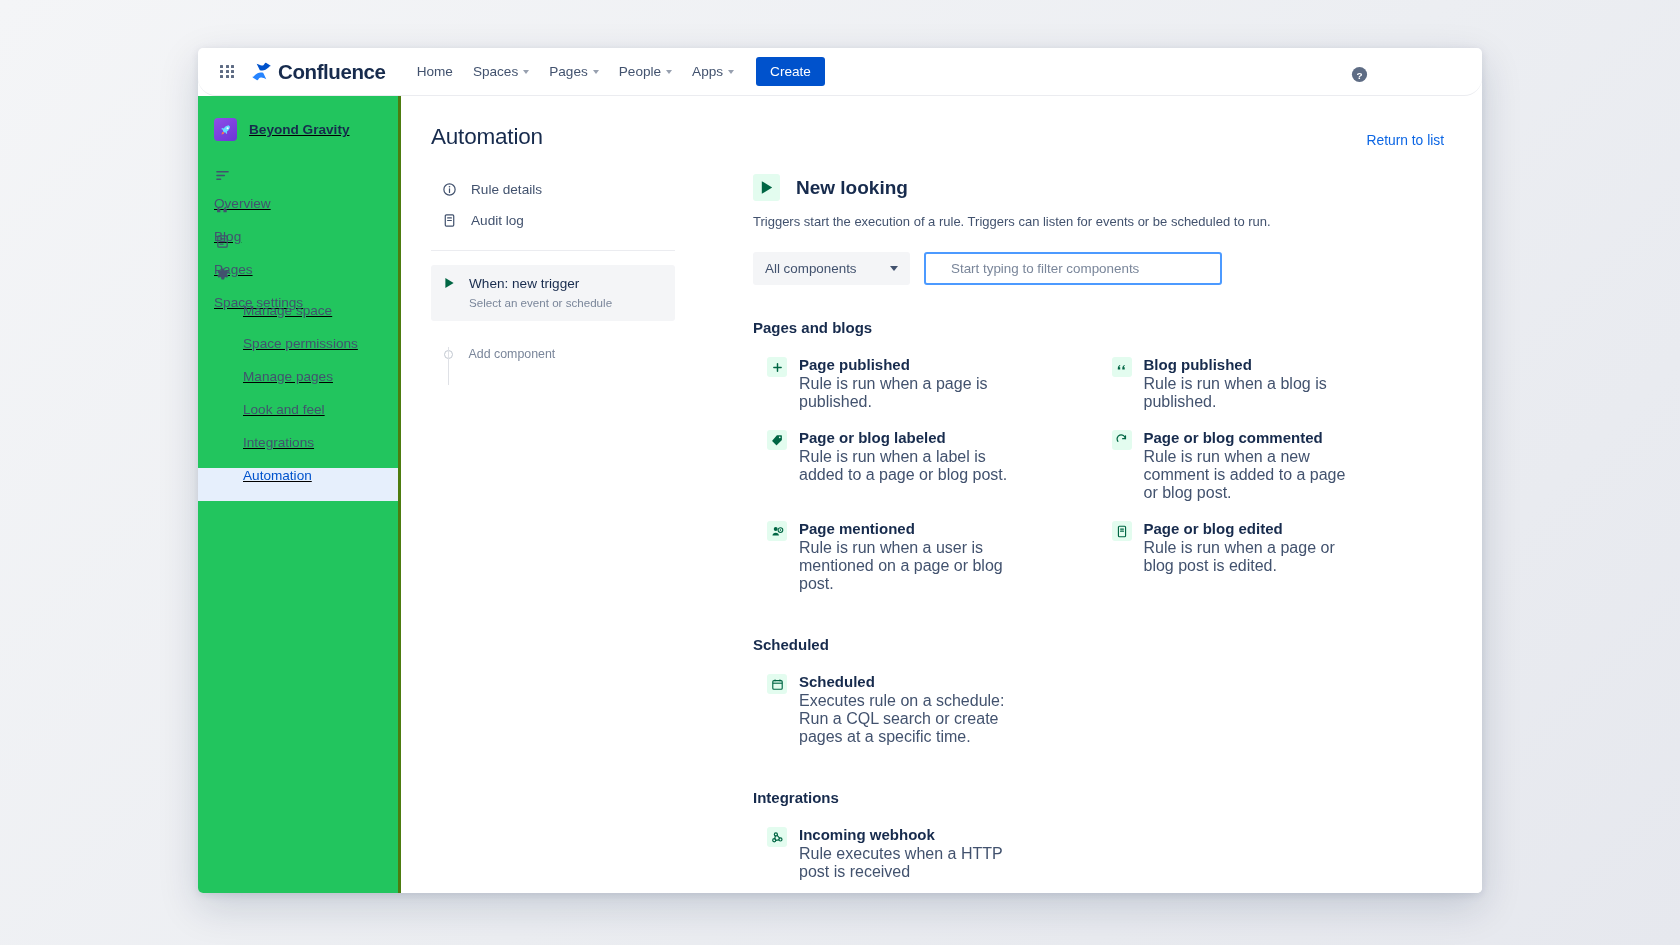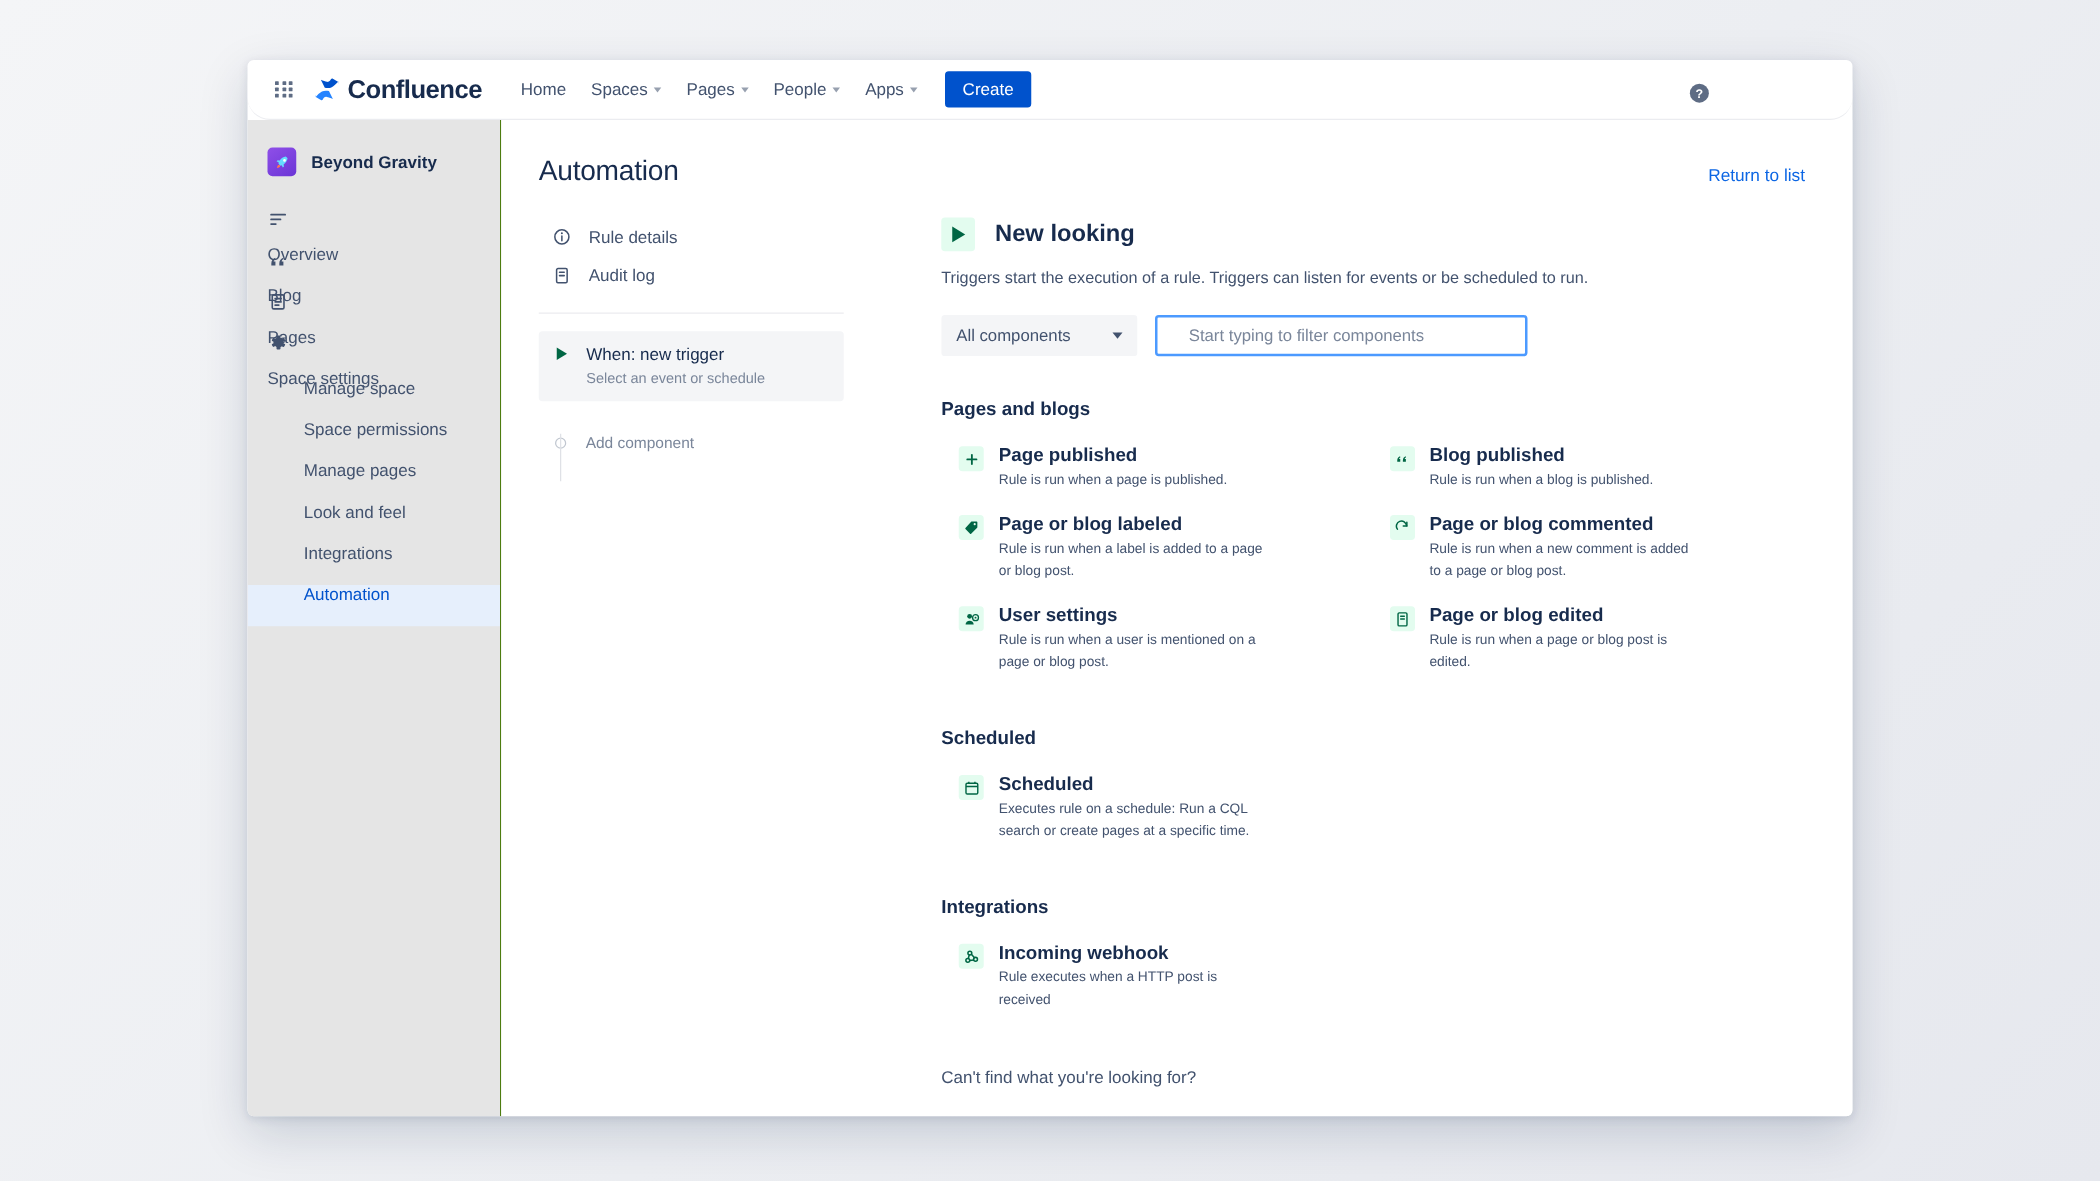--- a/index.html
+++ b/index.html
@@ -92,23 +92,24 @@
     display: flex; align-items: flex-end; justify-content: center;
   }
   .avatar .head { width: 9px; height: 9px; border-radius: 50%; background: #b98b5e; margin-bottom: 7px; }
 
   
   .body { flex: 1; display: flex; min-height: 0; }
 
   
   .sidebar {
     width: 203px; flex: 0 0 203px;
-    background: #e5e5e5;
-    border-right: 1px solid #4d7c0f;
+    background: #22c55e;
+    border-right: 3px solid #4d7c0f;
     padding-top: 16px;
+    text-decoration: underline;
   }
   .space-head { display: flex; align-items: center; gap: 12px; padding: 6px 16px 0 16px; margin-bottom: 26px; cursor: pointer; }
   .space-avatar {
     width: 23px; height: 23px; flex: 0 0 23px; border-radius: 4px;
     background: linear-gradient(145deg, #8f4fe8 0%, #6b35d6 100%);
     display: flex; align-items: center; justify-content: center;
   }
   .space-name { font-size: 13.6px; font-weight: 600; color: #172b4d; }
 
   .side-item {
@@ -195,21 +196,21 @@
   .card {
     display: flex; gap: 12px; padding: 9px 12px 9px 14px;
     border-radius: 3px; cursor: pointer; align-items: flex-start;
   }
   .card-ico {
     width: 20px; height: 20px; flex: 0 0 20px; border-radius: 3px;
     background: #e3fcef; display: flex; align-items: center; justify-content: center;
     margin-top: 1px;
   }
   .card-name { font-size: 15px; font-weight: 600; color: #172b4d; line-height: 17px; }
-  .card-desc { font-size: 11px; color: #42526e; line-height: 18px; margin-top: 2px; max-width: 216px; }
+  .card-desc { font-size: 16px; color: #42526e; line-height: 18px; margin-top: 2px; max-width: 216px; }
 
   .cantfind {
     display: flex; align-items: center; gap: 11px;
     margin-top: 36px; margin-left: -14px; padding-left: 14px;
     font-size: 13.6px; color: #42526e; cursor: pointer;
   }
 </style>
 </head>
 <body>
 
@@ -513,21 +514,21 @@
               <div class="card">
                 <span class="card-ico">
                   <svg width="13" height="13" viewBox="0 0 16 16" fill="#006644">
                     <circle cx="5.8" cy="5" r="2.4"></circle>
                     <path d="M1.8 13c0-2.2 1.8-3.6 4-3.6s4 1.4 4 3.6H1.8z"></path>
                     <circle cx="11.6" cy="6.3" r="2.9" fill="none" stroke="#006644" stroke-width="1.3"></circle>
                     <circle cx="11.6" cy="6.3" r=".95"></circle>
                   </svg>
                 </span>
                 <span>
-                  <div class="card-name">User settings</div>
+                  <div class="card-name">Page mentioned</div>
                   <div class="card-desc">Rule is run when a user is mentioned on a page or blog post.</div>
                 </span>
               </div>
 
               <div class="card">
                 <span class="card-ico">
                   <svg width="12" height="13" viewBox="0 0 14 16" fill="none" stroke="#006644" stroke-width="1.4">
                     <rect x="2.6" y="1.6" width="8.8" height="12.8" rx="1.2"></rect>
                     <line x1="5.2" y1="5" x2="8.8" y2="5" stroke-linecap="round"></line>
                     <line x1="5.2" y1="7.6" x2="8.8" y2="7.6" stroke-linecap="round"></line>

